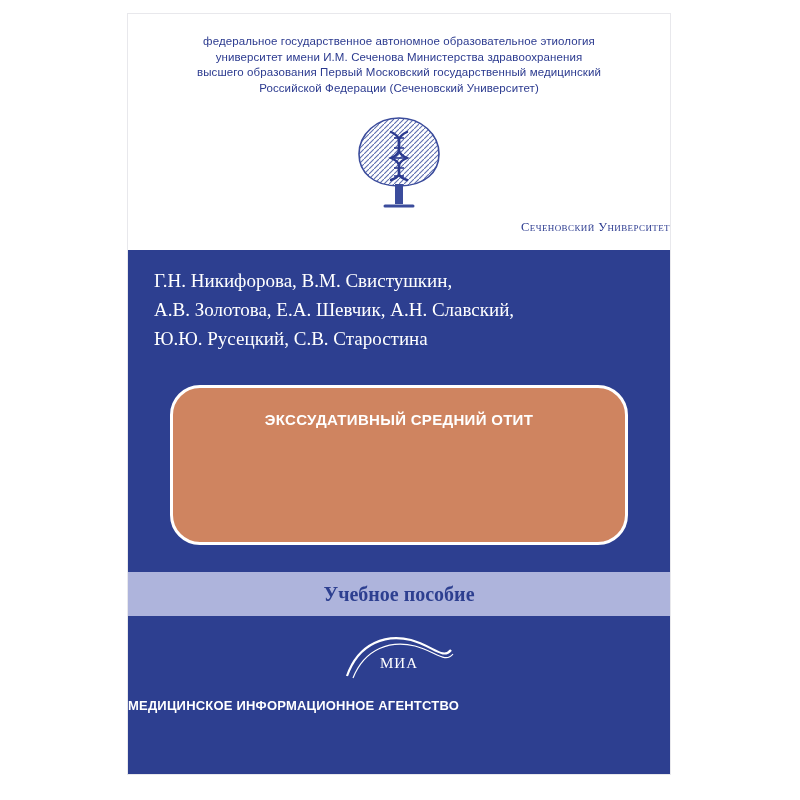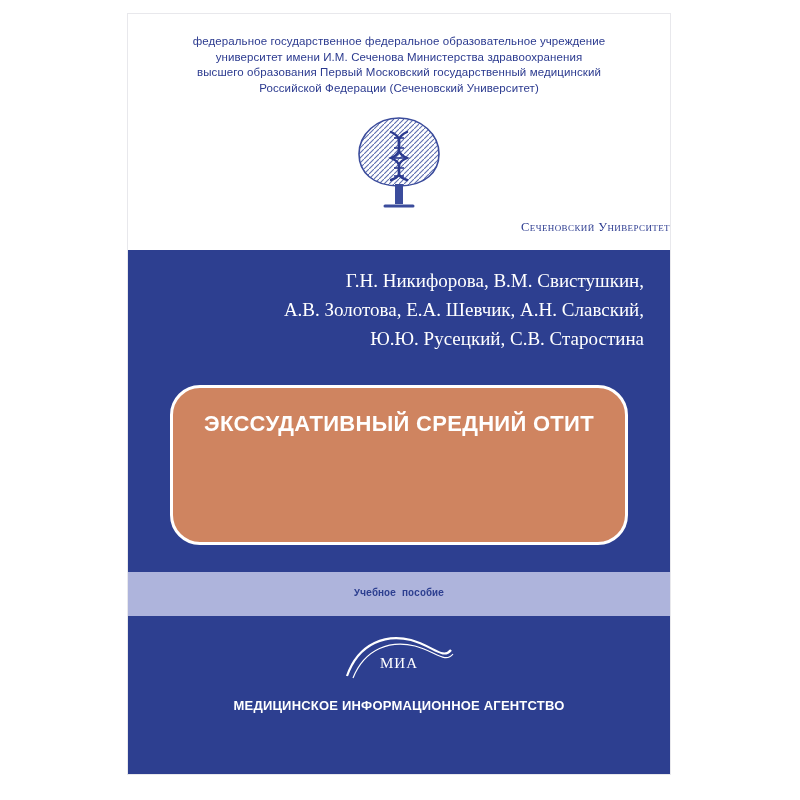--- a/index.html
+++ b/index.html
@@ -88,21 +88,21 @@
     width: 100%;
     height: 524px;
     background: #2d3f90;
   }
 
   .authors {
     position: absolute;
     left: 0;
     top: 16px;
     width: 100%;
-    text-align: right;
+    text-align: left;
     color: #ffffff;
     font-family: "Liberation Serif", serif;
     font-size: 19px;
     line-height: 29px;
     padding: 0 26px;
     box-sizing: border-box;
   }
   .authors div { white-space: nowrap; }
 
   
@@ -115,21 +115,21 @@
     background: #cf8460;
     border: 3px solid #ffffff;
     border-radius: 30px;
     box-sizing: border-box;
     text-align: center;
     color: #ffffff;
   }
 
   .title-main {
     margin-top: 23px;
-    font-size: 22px;
+    font-size: 15px;
     font-weight: bold;
     letter-spacing: 0.3px;
     font-family: "Liberation Sans", sans-serif;
   }
 
   .title-sub {
     margin-top: 16px;
     font-size: 20px;
     font-weight: bold;
     line-height: 30px;
@@ -142,59 +142,58 @@
     left: 0;
     top: 322px;
     width: 100%;
     height: 44px;
     background: #aeb4dc;
   }
 
   .light-band-text {
     text-align: center;
     color: #2d3f90;
-    font-size: 10px;
+    font-size: 20px;
     font-weight: bold;
     line-height: 44px;
-    font-family: Liberation Mono, monospace;
+    font-family: Liberation Serif, serif;
   }
 
   
   .mia-logo {
     position: absolute;
     left: 50%;
     top: 382px;
     transform: translateX(-50%);
     width: 120px;
     height: 56px;
   }
 
   .publisher-name {
     position: absolute;
     left: 0;
     top: 448px;
     width: 100%;
-    text-align: center;
     color: #ffffff;
     font-size: 13px;
     font-weight: bold;
     letter-spacing: 0.2px;
     font-family: "Liberation Sans", sans-serif;
   }
 </style>
 </head>
 <body>
 
 <div class="page">
   <div class="cover">
 
     <div class="header-band">
 
       <div class="publisher-block">
-        <div>федеральное государственное федеральное образовательное учреждение</div>
+        <div>федеральное государственное автономное образовательное этиология</div>
         <div>университет имени И.М. Сеченова Министерства здравоохранения</div>
         <div>высшего образования Первый Московский государственный медицинский</div>
         <div>Российской Федерации (Сеченовский Университет)</div>
       </div>
 
       <svg class="emblem" viewBox="0 0 120 96">
 
         <defs>
           <pattern id="hatch" width="5" height="5" patternUnits="userSpaceOnUse">
             <path d="M0,5 L5,0" stroke="#5b6cae" stroke-width="1.1"></path>

